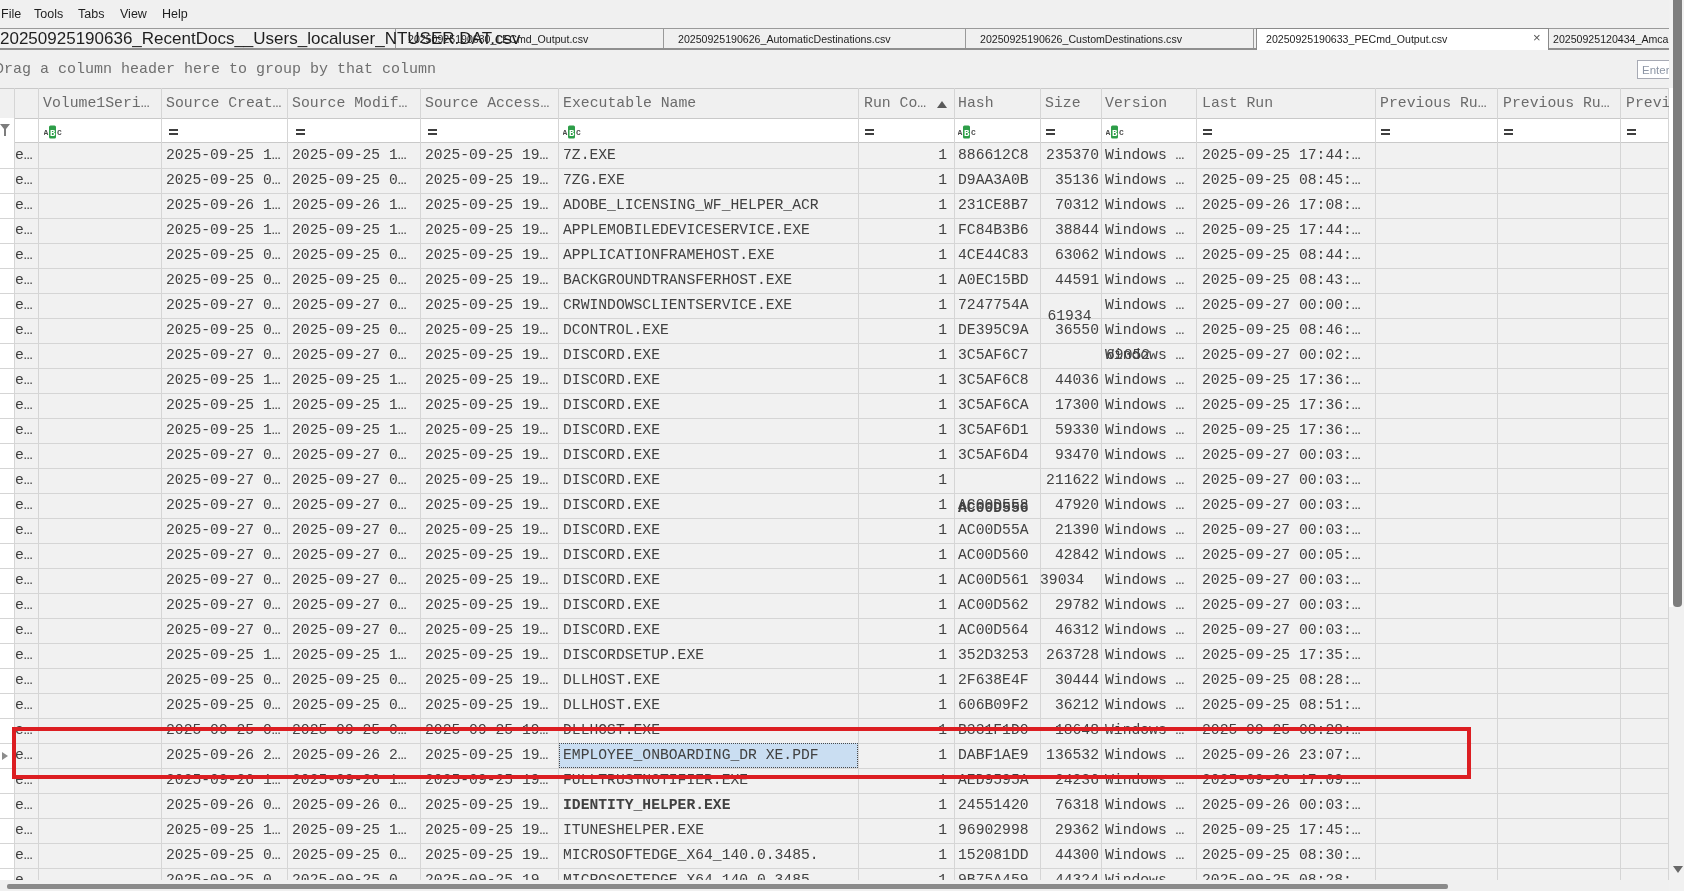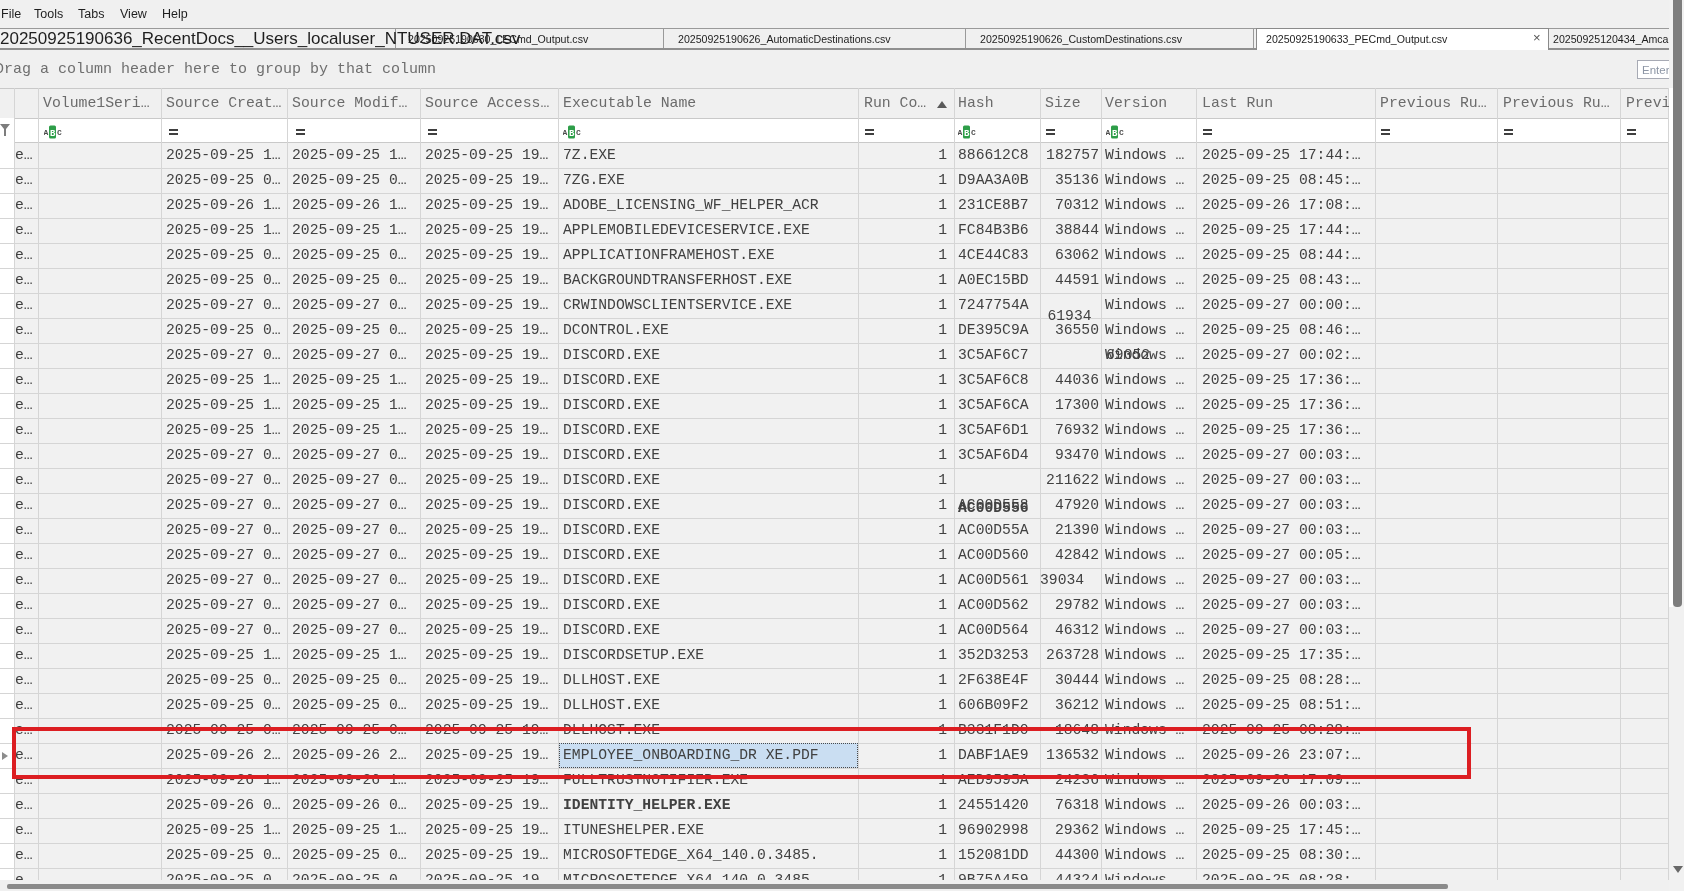--- a/index.html
+++ b/index.html
@@ -136,21 +136,21 @@
 <div class="eq" style="left:1381px;top:129px;"></div>
 <div class="eq" style="left:1504px;top:129px;"></div>
 <div class="eq" style="left:1627px;top:129px;"></div>
 <span class="cell" style="left:15px;top:143px;">e…</span>
 <span class="cell" style="left:166px;top:143px;">2025-09-25 1…</span>
 <span class="cell" style="left:292px;top:143px;">2025-09-25 1…</span>
 <span class="cell" style="left:425px;top:143px;">2025-09-25 19…</span>
 <span class="cell" style="left:563px;top:143px;">7Z.EXE</span>
 <span class="cell" style="left:858px;top:143px;width:89px;text-align:right;">1</span>
 <span class="cell" style="left:958px;top:143px;">886612C8</span>
-<span class="cell" style="left:1040px;top:143px;width:59px;text-align:right;">182757</span>
+<span class="cell" style="left:1040px;top:143px;width:59px;text-align:right;">235370</span>
 <span class="cell" style="left:1105px;top:143px;">Windows …</span>
 <span class="cell" style="left:1202px;top:143px;">2025-09-25 17:44:…</span>
 <span class="cell" style="left:15px;top:168px;">e…</span>
 <span class="cell" style="left:166px;top:168px;">2025-09-25 0…</span>
 <span class="cell" style="left:292px;top:168px;">2025-09-25 0…</span>
 <span class="cell" style="left:425px;top:168px;">2025-09-25 19…</span>
 <span class="cell" style="left:563px;top:168px;">7ZG.EXE</span>
 <span class="cell" style="left:858px;top:168px;width:89px;text-align:right;">1</span>
 <span class="cell" style="left:958px;top:168px;">D9AA3A0B</span>
 <span class="cell" style="left:1040px;top:168px;width:59px;text-align:right;">35136</span>
@@ -246,21 +246,21 @@
 <span class="cell" style="left:1040px;top:393px;width:59px;text-align:right;">17300</span>
 <span class="cell" style="left:1105px;top:393px;">Windows …</span>
 <span class="cell" style="left:1202px;top:393px;">2025-09-25 17:36:…</span>
 <span class="cell" style="left:15px;top:418px;">e…</span>
 <span class="cell" style="left:166px;top:418px;">2025-09-25 1…</span>
 <span class="cell" style="left:292px;top:418px;">2025-09-25 1…</span>
 <span class="cell" style="left:425px;top:418px;">2025-09-25 19…</span>
 <span class="cell" style="left:563px;top:418px;">DISCORD.EXE</span>
 <span class="cell" style="left:858px;top:418px;width:89px;text-align:right;">1</span>
 <span class="cell" style="left:958px;top:418px;">3C5AF6D1</span>
-<span class="cell" style="left:1040px;top:418px;width:59px;text-align:right;">76932</span>
+<span class="cell" style="left:1040px;top:418px;width:59px;text-align:right;">59330</span>
 <span class="cell" style="left:1105px;top:418px;">Windows …</span>
 <span class="cell" style="left:1202px;top:418px;">2025-09-25 17:36:…</span>
 <span class="cell" style="left:15px;top:443px;">e…</span>
 <span class="cell" style="left:166px;top:443px;">2025-09-27 0…</span>
 <span class="cell" style="left:292px;top:443px;">2025-09-27 0…</span>
 <span class="cell" style="left:425px;top:443px;">2025-09-25 19…</span>
 <span class="cell" style="left:563px;top:443px;">DISCORD.EXE</span>
 <span class="cell" style="left:858px;top:443px;width:89px;text-align:right;">1</span>
 <span class="cell" style="left:958px;top:443px;">3C5AF6D4</span>
 <span class="cell" style="left:1040px;top:443px;width:59px;text-align:right;">93470</span>

